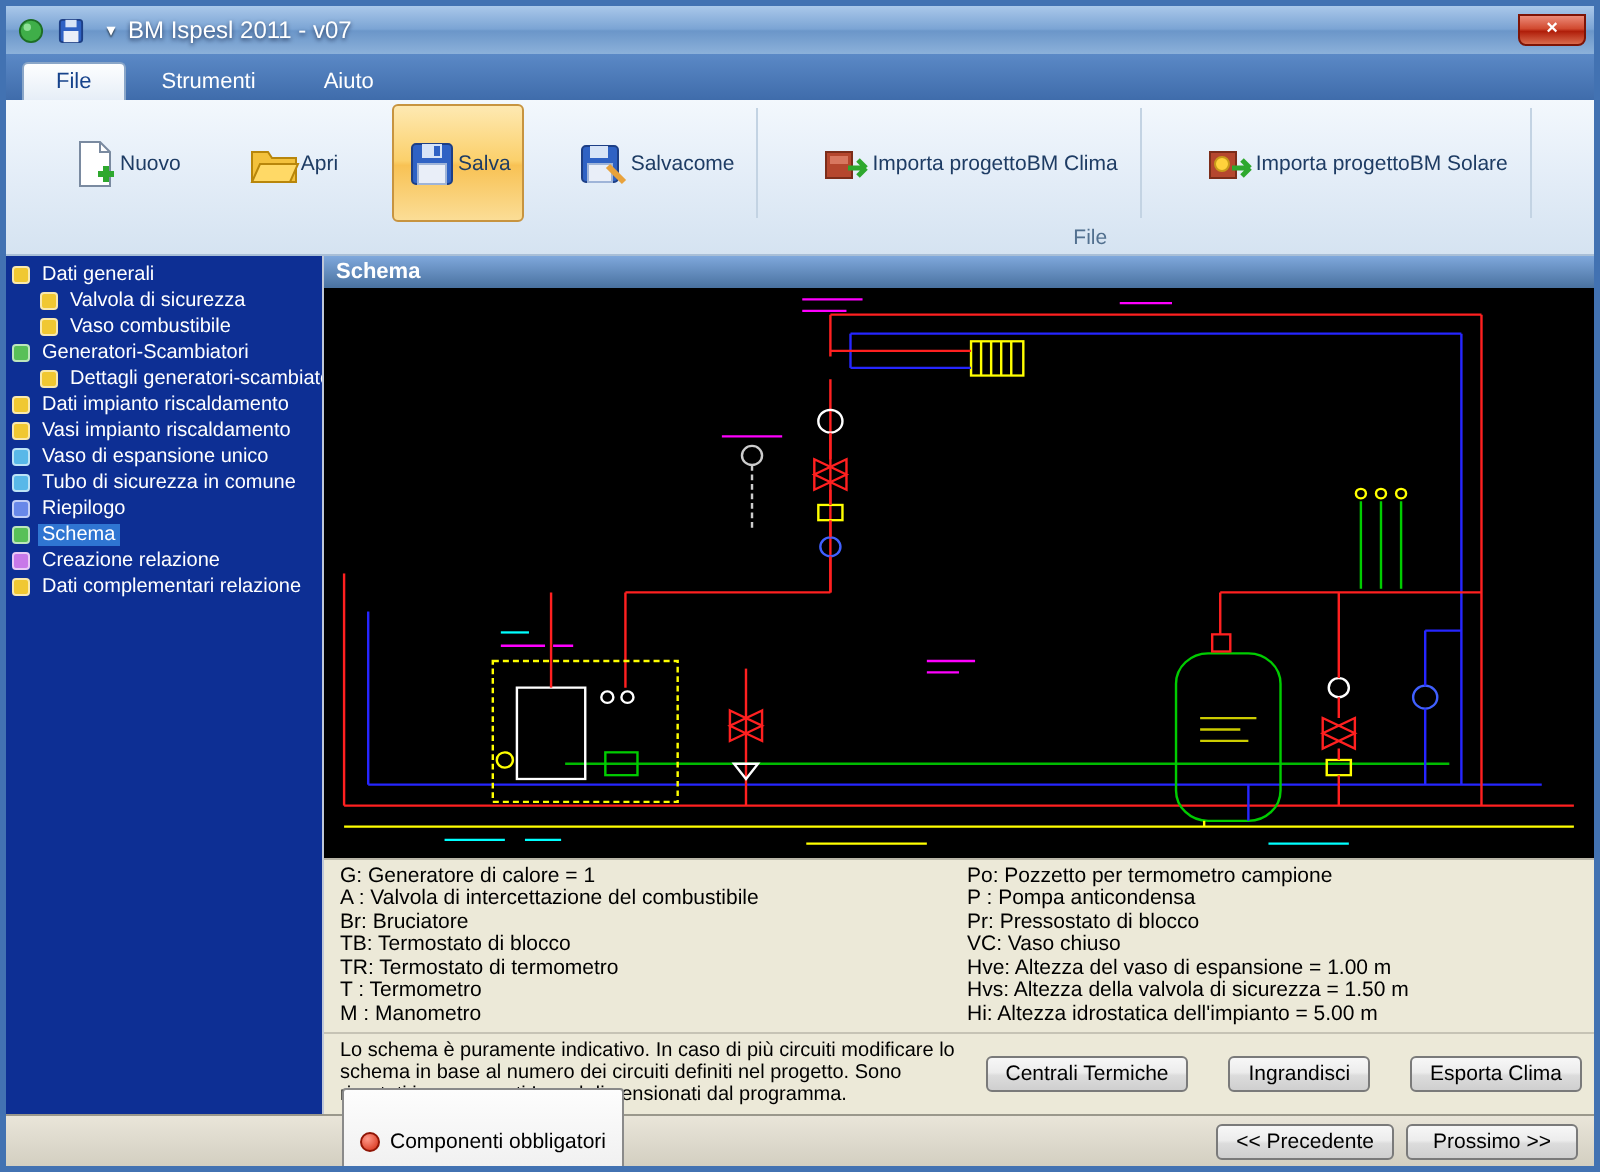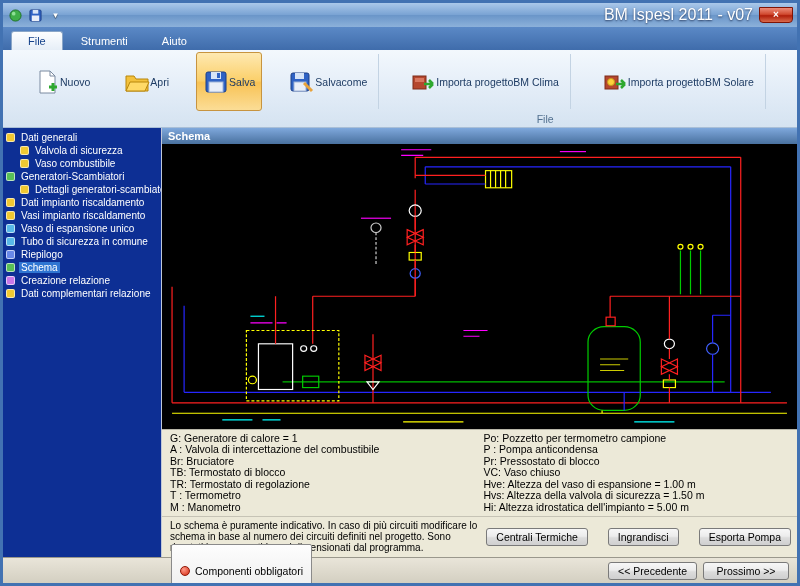--- a/index.html
+++ b/index.html
@@ -9,21 +9,21 @@
   .window { width:800px; height:586px; border:3px solid #4272b2; outline:1px solid #27496e;
             display:flex; flex-direction:column; background:#ece9d8; overflow:hidden; }
 
   
   .titlebar { height:24px; flex:0 0 24px; display:flex; align-items:center; padding:0 4px;
               background:linear-gradient(#aac8ea 0%,#7ba4d4 48%,#6b96c9 52%,#8cb1da 100%); }
   .qat { display:flex; align-items:center; gap:3px; }
   .qat-btn { width:17px; height:15px; display:flex; align-items:center; justify-content:center; cursor:pointer; }
   .qat-btn svg { width:13px; height:13px; }
   .qat-drop { color:#fff; font-size:9px; text-shadow:0 1px 1px #234; }
-  .title { flex:1; text-align:right; font-size:16px; color:#fff; text-shadow:0 1px 2px rgba(0,10,40,.65); }
+  .title { flex:1; text-align:left; font-size:12px; color:#fff; text-shadow:0 1px 2px rgba(0,10,40,.65); }
   .close-btn { width:34px; height:16px; margin-left:6px; display:flex; align-items:center; justify-content:center;
                background:linear-gradient(#ec8b79 0%,#d14a30 45%,#b01e0a 55%,#d96a4c 100%);
                border:1px solid #7e1406; border-radius:0 0 4px 4px; cursor:pointer; }
   .close-btn span { color:#fff; font-size:10px; font-weight:bold; line-height:1; }
 
   
   .tabstrip { height:23px; flex:0 0 23px; display:flex; align-items:flex-end; gap:2px; padding:0 8px;
               background:linear-gradient(#5b89c6,#3f6cab); }
   .tab { padding:3px 16px 3px; font-size:11px; color:#fff; border-radius:3px 3px 0 0; cursor:pointer; }
   .tab.active { background:linear-gradient(#fdfeff,#e6eef7); color:#15428b;
@@ -342,41 +342,41 @@
           </g>
         </svg>
       </div>
 
       <div class="legend">
         <div class="legend-col" id="legend-left">
             <div class="legend-line">G: Generatore di calore = 1</div>
             <div class="legend-line">A : Valvola di intercettazione del combustibile</div>
             <div class="legend-line">Br: Bruciatore</div>
             <div class="legend-line">TB: Termostato di blocco</div>
-            <div class="legend-line">TR: Termostato di regolazione</div>
+            <div class="legend-line">TR: Termostato di termometro</div>
             <div class="legend-line">T : Termometro</div>
             <div class="legend-line">M : Manometro</div>
           </div>
         <div class="legend-col" id="legend-right">
             <div class="legend-line">Po: Pozzetto per termometro campione</div>
             <div class="legend-line">P : Pompa anticondensa</div>
             <div class="legend-line">Pr: Pressostato di blocco</div>
             <div class="legend-line">VC: Vaso chiuso</div>
             <div class="legend-line">Hve: Altezza del vaso di espansione = 1.00 m</div>
             <div class="legend-line">Hvs: Altezza della valvola di sicurezza = 1.50 m</div>
             <div class="legend-line">Hi: Altezza idrostatica dell'impianto = 5.00 m</div>
           </div>
       </div>
 
       <div class="note-row">
         <div class="note">Lo schema è puramente indicativo. In caso di più circuiti modificare lo schema in base al numero dei circuiti definiti nel progetto. Sono riportati i componenti Ispesl dimensionati dal programma.</div>
         <div class="action-buttons" id="action-buttons">
             <button class="btn">Centrali Termiche</button>
             <button class="btn">Ingrandisci</button>
-            <button class="btn">Esporta Pompa</button>
+            <button class="btn">Esporta Clima</button>
           </div>
       </div>
     </div>
   </div>
 
   <div class="footer">
     <button class="mandatory-btn">
       <span class="mand-icon"></span>
       <span>Componenti obbligatori</span>
     </button>

